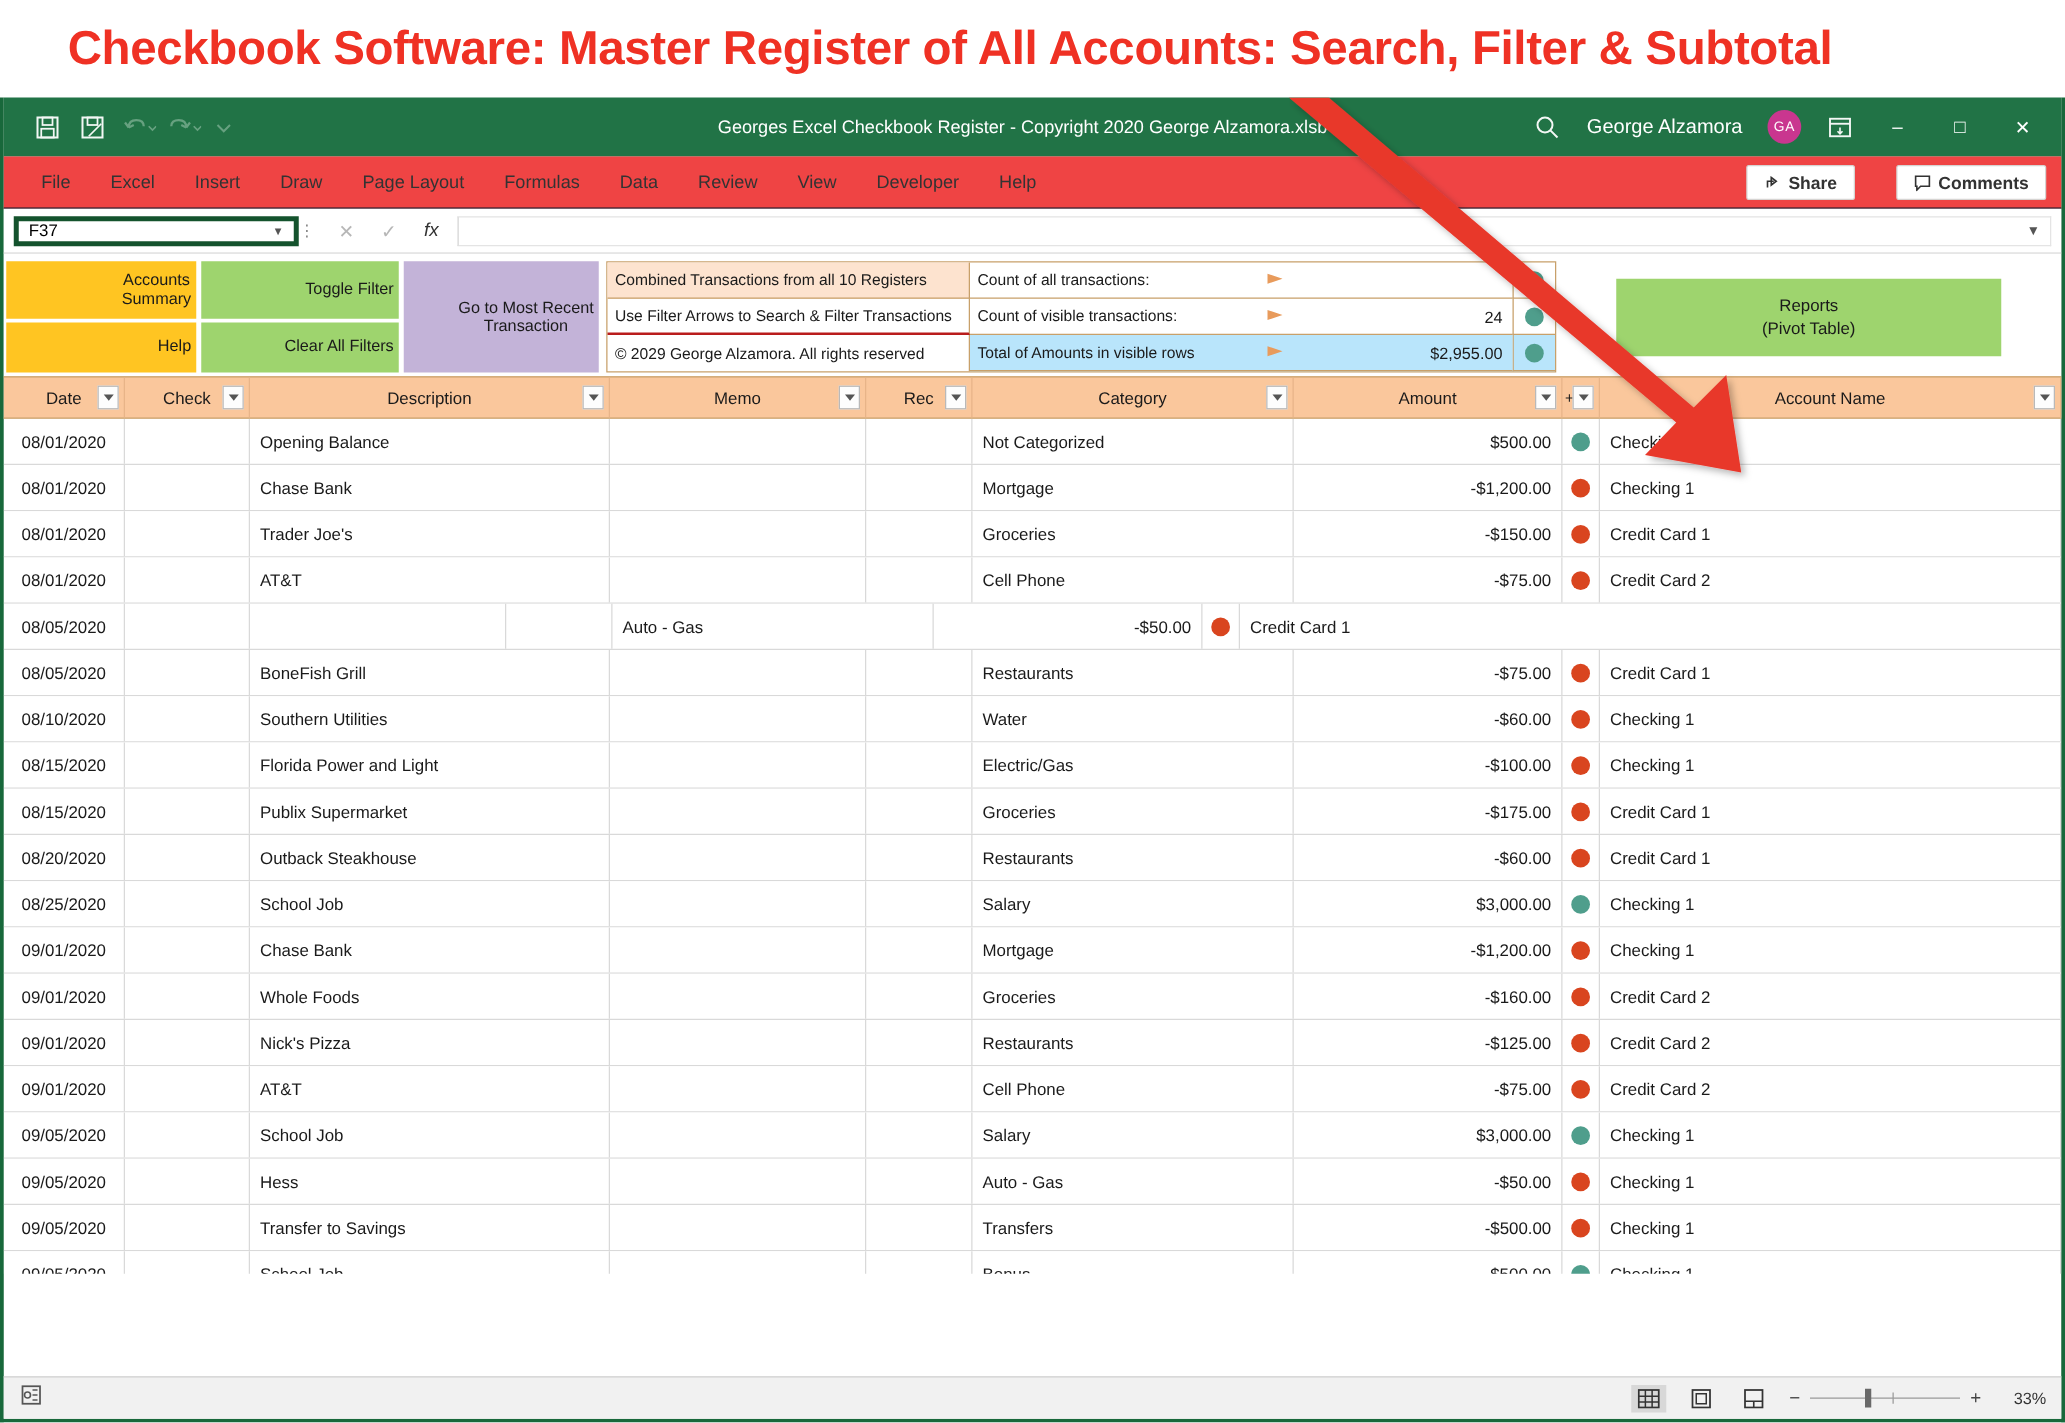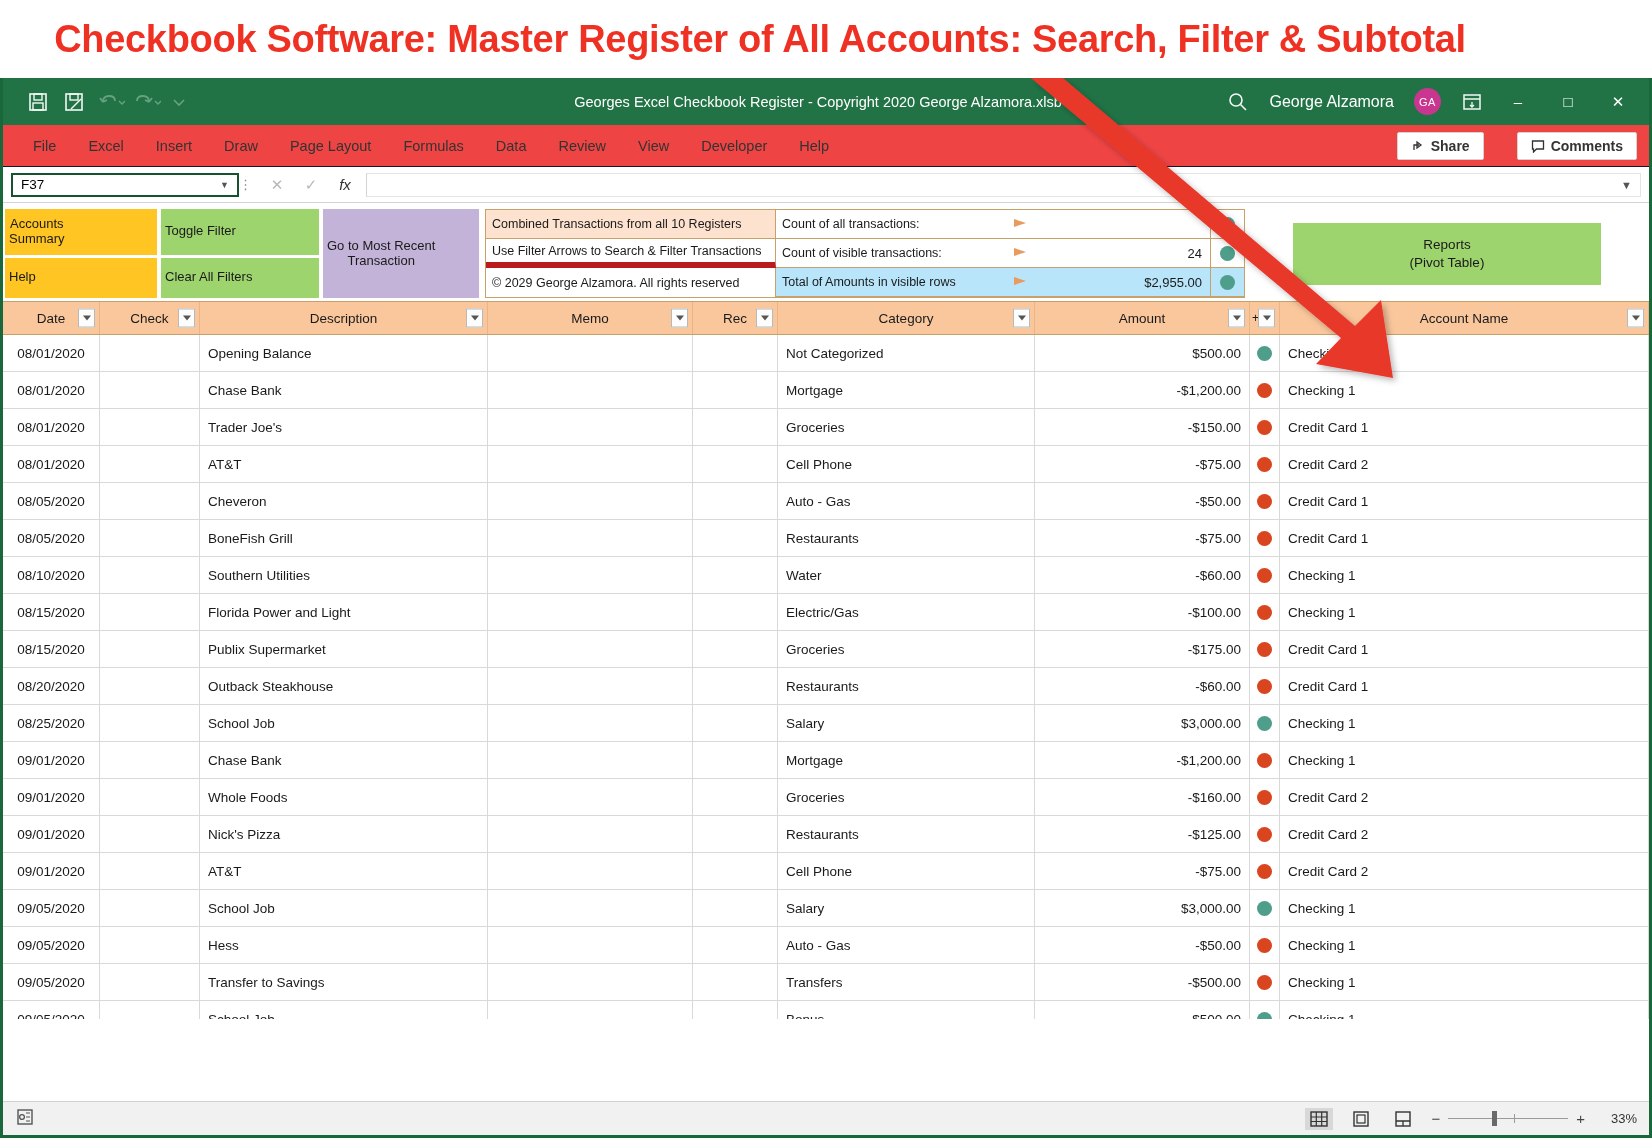--- a/index.html
+++ b/index.html
@@ -68,61 +68,61 @@
     background: #fff; padding: 5px 13px; border-radius: 2px;
     display: flex; align-items: center; gap: 6px; font-weight: bold; margin-left: 23px;
   }
 
   
   .formulabar {
     height: 36px; background: #fff; display: flex; align-items: center;
     border-bottom: 1px solid #d4d4d4; padding: 0 8px; gap: 0;
   }
   .namebox {
-    width: 228px; height: 24px; border: 2px solid #14532d; background: #fff;
+    width: 228px; height: 24px; border: 4px solid #14532d; background: #fff;
     display: flex; align-items: center; padding: 0 8px; font-size: 13.5px;
     justify-content: space-between;
   }
   .namebox .cr { font-size: 9px; color: #555; }
   .fb-dots { color: #888; font-size: 13px; margin-right: 8px; }
   .fb-ico { color: #b7b7b7; font-size: 15px; width: 34px; text-align: center; }
   .fb-ico.fx { color: #333; font-style: italic; font-size: 15px; }
   .fb-input {
     flex: 1; height: 24px; border: 1px solid #e4e4e4; border-left: 1px solid #d4d4d4;
     background: #fff; margin-left: 4px; display: flex; align-items: center;
     justify-content: flex-end; padding-right: 8px; color: #555; font-size: 11px;
   }
 
   
   .ctrl {
     display: flex; height: 98px; background: #fff;
     padding: 3px 0 0 0; align-items: stretch;
   }
   .ctrl-col { display: flex; flex-direction: column; gap: 3px; padding: 3px 2px; }
   .cbtn {
-    display: flex; align-items: center; justify-content: flex-start; text-align: center;
+    display: flex; align-items: center; justify-content: flex-end; text-align: center;
     font-size: 13px; color: #1a1a1a; line-height: 1.15; padding: 2px 4px;
   }
   .cbtn.gold { background: #ffc522; }
   .cbtn.green { background: #9ed46e; }
   .cbtn.purple { background: #c3b3d8; }
 
   .info-block {
     display: flex; flex-direction: column;
     border: 1px solid #c8a06a; margin: 3px 0 3px 4px;
     width: 760px;
   }
   .info-row { display: flex; height: 31.3px; }
   .info-left {
     width: 290px; display: flex; align-items: center;
     font-size: 12.5px; color: #1a1a1a; padding-left: 6px;
     border-right: 1px solid #c8a06a;
   }
   .info-left.hl { background: #fde3cf; border-bottom: 1px solid #c8a06a; }
-  .info-left.pl { border-bottom: 6px solid #b91c1c; }
+  .info-left.pl { border-bottom: 2px solid #b91c1c; }
   .info-right {
     flex: 1; display: flex; align-items: center; position: relative;
     font-size: 12.5px; color: #1a1a1a; padding-left: 6px;
     border-bottom: 1px solid #c8a06a;
   }
   .info-right.blue { background: #b9e5fb; }
   .arrow-ico { position: absolute; left: 210px; width: 44px; }
   .info-val { margin-left: auto; padding-right: 8px; font-size: 13px; }
   .dotcol {
     width: 34px; border-left: 1px solid #c8a06a; border-bottom: 1px solid #c8a06a;
@@ -514,21 +514,20 @@
             <div class="td c-cat">Cell Phone</div>
             <div class="td c-amt num">-$75.00</div>
             <div class="td c-plus dot-cell">
               <span class="dot red"></span>
             </div>
             <div class="td c-acct">Credit Card 2</div>
           </div>
           <div class="tr">
             <div class="td c-date">08/05/2020</div>
             <div class="td c-check"></div>
-            <div class="td c-desc">Cheveron</div>
             <div class="td c-memo"></div>
             <div class="td c-rec"></div>
             <div class="td c-cat">Auto - Gas</div>
             <div class="td c-amt num">-$50.00</div>
             <div class="td c-plus dot-cell">
               <span class="dot red"></span>
             </div>
             <div class="td c-acct">Credit Card 1</div>
           </div>
           <div class="tr">

